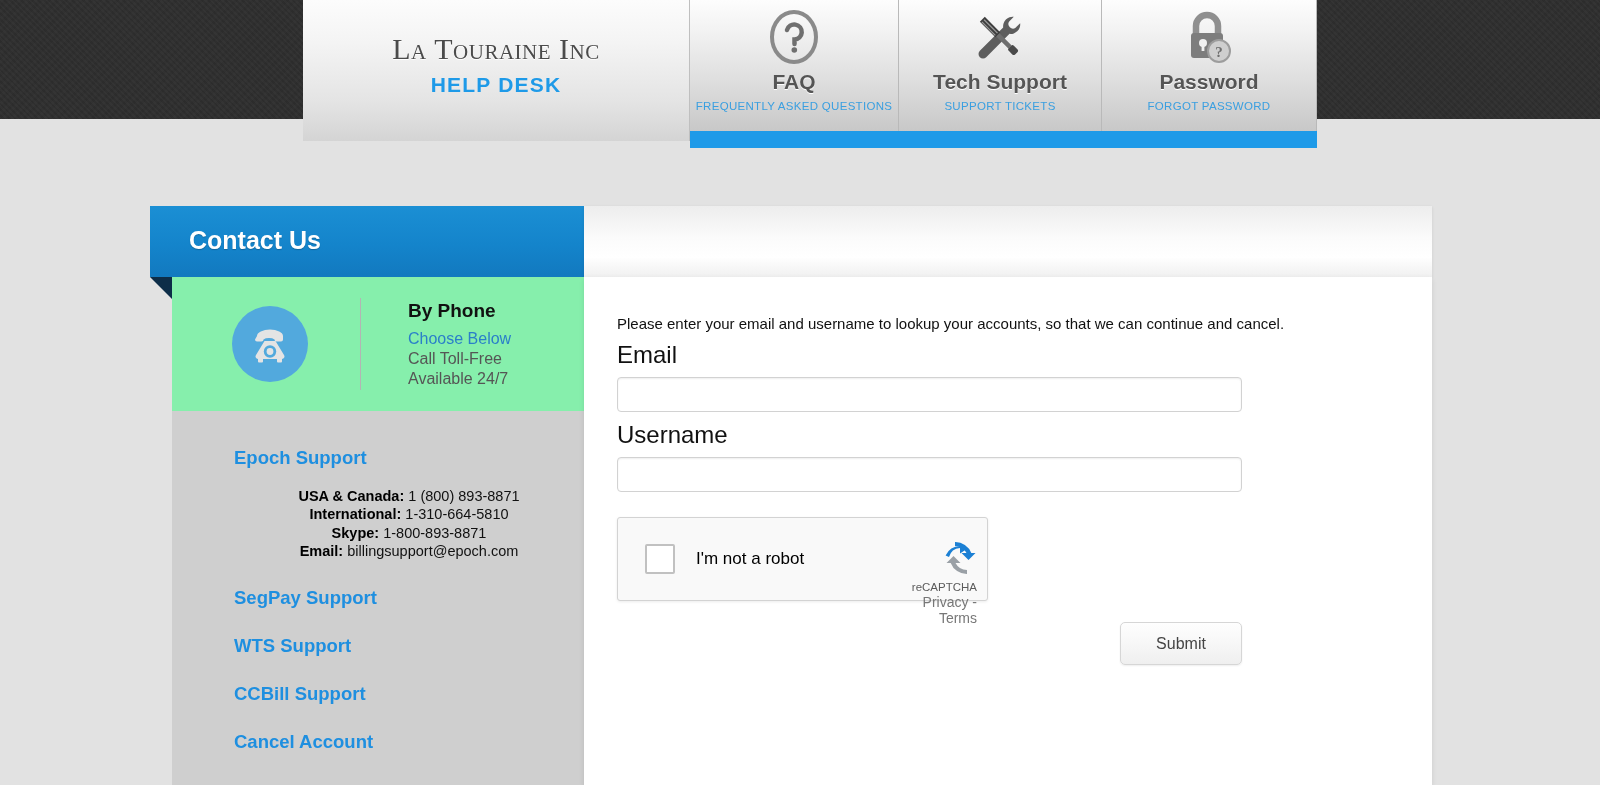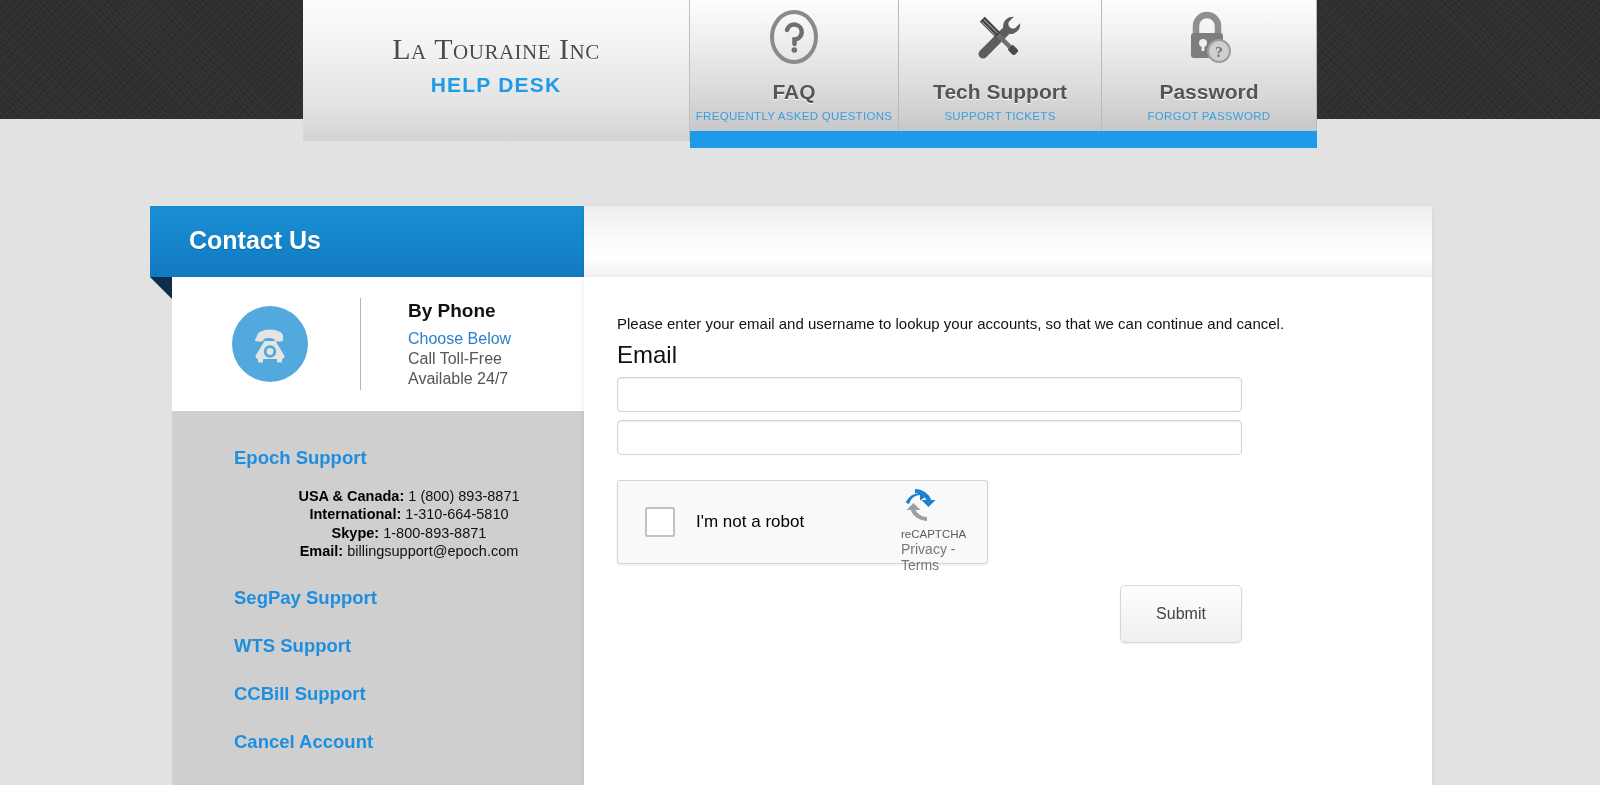--- a/index.html
+++ b/index.html
@@ -50,21 +50,21 @@
     position: absolute; top: 0; height: 131px;
     background: linear-gradient(to bottom, #fdfdfd 0%, #f3f3f3 22%, #dedede 62%, #c8c8c8 100%);
     border-right: 1px solid #b9b9b9;
     text-align: center;
     cursor: pointer;
   }
   .tab:first-of-type { border-left: 1px solid #cfcfcf; }
   .tab-icon { height: 62px; margin-top: 6px; display:flex; align-items:center; justify-content:center; }
   .tab-label {
     font-size: 21px; font-weight: bold; color: #555;
-    text-shadow: 0 1px 0 #fff; margin-top: 12px;
+    text-shadow: 0 1px 0 #fff; margin-top: 2px;
   }
   .tab-sub {
     font-size: 11.5px; color: #3a9fe0; letter-spacing: .3px; margin-top: 6px;
   }
   #tab-underline {
     position: absolute; left: 387px; top: 131px; width: 627px; height: 17px;
     background: #1e9ae8;
   }
 
   
@@ -99,21 +99,21 @@
   }
 
   
   #sidebar {
     position: absolute; left: 22px; top: 71px; width: 412px; height: 508px;
     background: #cfcfcf;
     z-index: 4;
   }
   #phone-block {
     height: 134px; display: flex; align-items: center;
-    background: #ffffff;
+    background: #86efac;
     padding-left: 12px;
   }
   #phone-circle {
     width: 76px; height: 76px; border-radius: 50%;
     background: #52a9dd; margin-left: 48px;
     display: flex; align-items: center; justify-content: center;
     flex: none;
   }
   #phone-divider {
     width: 1px; height: 92px; background: #b4b4b4; margin-left: 52px; flex: none;
@@ -160,29 +160,29 @@
     display: flex; align-items: center; position: relative;
     cursor: pointer;
   }
   #recaptcha-checkbox {
     width: 30px; height: 30px; margin-left: 27px;
     border: 2px solid #c1c1c1; border-radius: 2px; background: #fff;
     flex: none;
   }
   #recaptcha-label { font-size: 17px; color: #000; margin-left: 21px; }
   #recaptcha-brand {
-    position: absolute; right: 10px; top: 6px; width: 76px; text-align: left;
+    position: absolute; right: 10px; top: 22px; width: 76px; text-align: right;
   }
   #recaptcha-name { font-size: 11.5px; color: #5b5b5b; margin-top: 1px; }
   #recaptcha-terms { font-size: 14px; color: #777; margin-top: 1px; }
 
   
   #submit-row { width: 625px; display: flex; justify-content: flex-end; margin-top: 21px; }
   #submit-button {
-    width: 122px; height: 58px;
+    width: 122px; height: 43px;
     background: linear-gradient(to bottom, #fefefe 0%, #f7f7f7 50%, #efefef 100%);
     border: 1px solid #d6d6d6; border-radius: 5px;
     font-family: "Liberation Sans", sans-serif;
     font-size: 16px; color: #444;
     box-shadow: 0 1px 2px rgba(0,0,0,.07);
     cursor: pointer;
   }
 </style>
 </head>
 <body>
@@ -306,20 +306,21 @@
       <div class="support-link">Cancel Account</div>
     </div>
   </div>
 
   <div id="panel">
     <div id="intro">Please enter your email and username to lookup your accounts, so that we can continue and cancel.</div>
 
     <div class="field-label">Email</div>
     <input class="text-input" type="text" value="" style="">
 
+    <div class="field-label">Username</div>
     <input class="text-input" type="text" value="" style="">
 
     <div id="recaptcha">
       <div id="recaptcha-checkbox"></div>
       <div id="recaptcha-label">I'm not a robot</div>
       <div id="recaptcha-brand">
         <svg width="36" height="36" viewBox="0 0 36 36">
           <path d="M18 5 a13 13 0 0 1 11.5 7 l-5 0 l7 7 l7 -7 l-4.2 0 A17 17 0 0 0 18 1 z" transform="translate(-4,1)" fill="#1c80d4"></path>
           <path d="M18 31 a13 13 0 0 1 -11.5 -7 l5 0 l-7 -7 l-7 7 l4.2 0 A17 17 0 0 0 18 35 z" transform="translate(8,-1)" fill="#9aa0a6"></path>
           <path d="M6 14 a12.6 12.6 0 0 1 11-9 v5.4 l8-5.2 l-8 -5.2 v3 A16.6 16.6 0 0 0 2.6 12.4 z" transform="translate(2,3)" fill="#1c80d4"></path>

